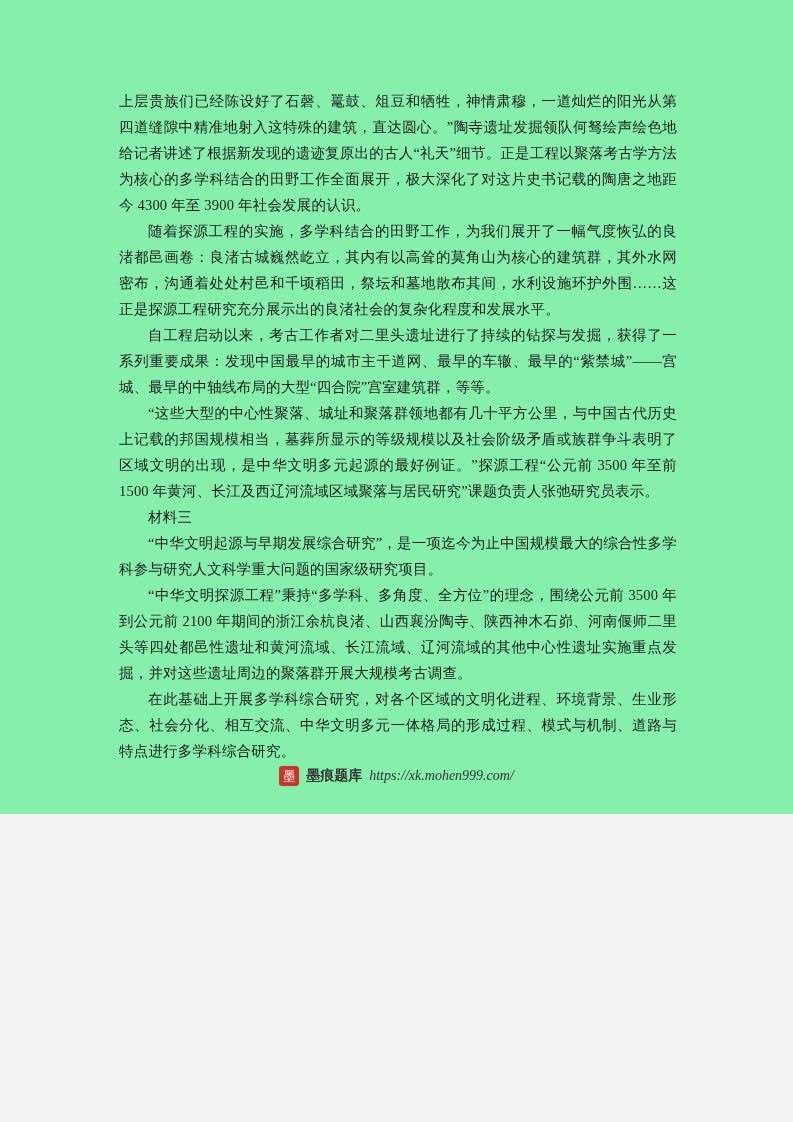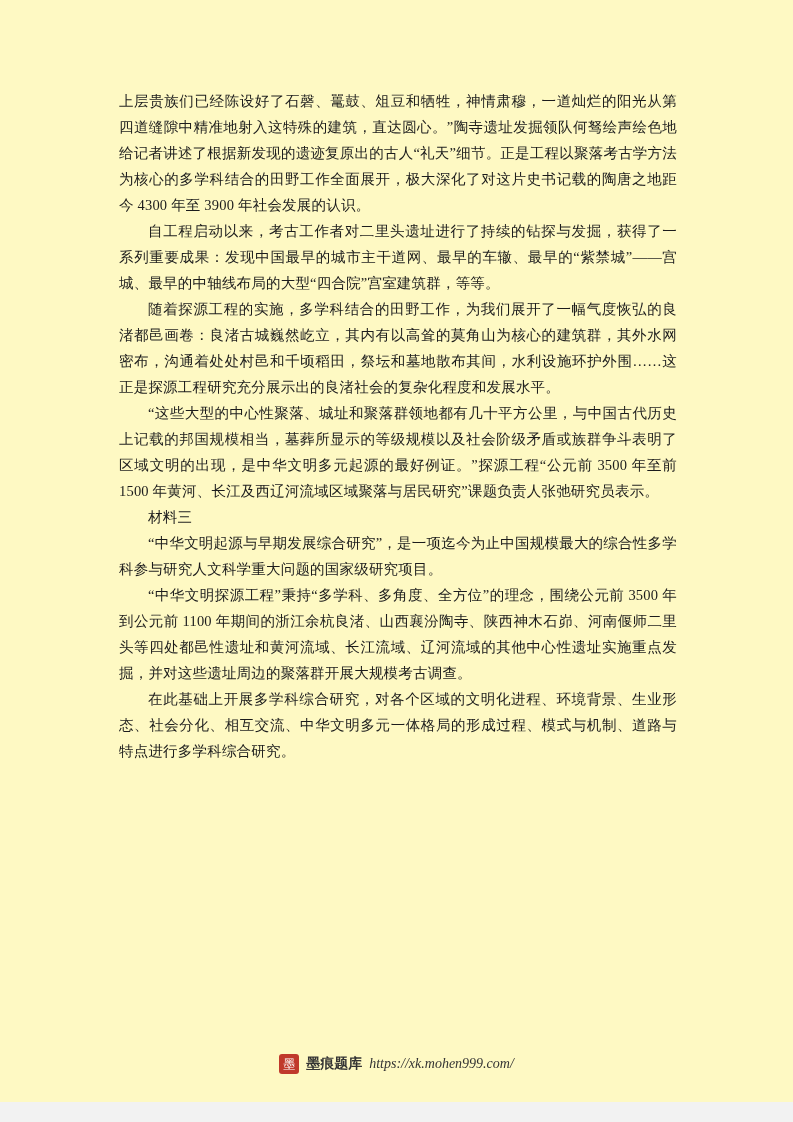--- a/index.html
+++ b/index.html
@@ -6,22 +6,22 @@
   html, body { margin: 0; padding: 0; }
   body {
     width: 793px;
     height: 1122px;
     background: #f2f2f2;
     font-family: "Liberation Serif", "DejaVu Serif", serif;
   }
   .page {
     position: relative;
     width: 793px;
-    height: 1102px;
-    background: #fef9c3;
+    height: 814px;
+    background: #86efac;
     overflow: hidden;
   }
   .content {
     position: absolute;
     left: 119px;
     top: 88px;
     width: 558px;
     color: #1c1c1c;
     font-size: 14.5px;
     line-height: 26px;
@@ -67,26 +67,26 @@
     text-decoration: none;
     font-style: italic;
   }
 </style>
 </head>
 <body>
 
 <div class="page">
   <div class="content">
     <p>上层贵族们已经陈设好了石磬、鼍鼓、俎豆和牺牲，神情肃穆，一道灿烂的阳光从第四道缝隙中精准地射入这特殊的建筑，直达圆心。”陶寺遗址发掘领队何驽绘声绘色地给记者讲述了根据新发现的遗迹复原出的古人“礼天”细节。正是工程以聚落考古学方法为核心的多学科结合的田野工作全面展开，极大深化了对这片史书记载的陶唐之地距今 4300 年至 3900 年社会发展的认识。</p>
+    <p class="indent">随着探源工程的实施，多学科结合的田野工作，为我们展开了一幅气度恢弘的良渚都邑画卷：良渚古城巍然屹立，其内有以高耸的莫角山为核心的建筑群，其外水网密布，沟通着处处村邑和千顷稻田，祭坛和墓地散布其间，水利设施环护外围……这正是探源工程研究充分展示出的良渚社会的复杂化程度和发展水平。</p>
     <p class="indent">自工程启动以来，考古工作者对二里头遗址进行了持续的钻探与发掘，获得了一系列重要成果：发现中国最早的城市主干道网、最早的车辙、最早的“紫禁城”——宫城、最早的中轴线布局的大型“四合院”宫室建筑群，等等。</p>
-    <p class="indent">随着探源工程的实施，多学科结合的田野工作，为我们展开了一幅气度恢弘的良渚都邑画卷：良渚古城巍然屹立，其内有以高耸的莫角山为核心的建筑群，其外水网密布，沟通着处处村邑和千顷稻田，祭坛和墓地散布其间，水利设施环护外围……这正是探源工程研究充分展示出的良渚社会的复杂化程度和发展水平。</p>
     <p class="indent">“这些大型的中心性聚落、城址和聚落群领地都有几十平方公里，与中国古代历史上记载的邦国规模相当，墓葬所显示的等级规模以及社会阶级矛盾或族群争斗表明了区域文明的出现，是中华文明多元起源的最好例证。”探源工程“公元前 3500 年至前 1500 年黄河、长江及西辽河流域区域聚落与居民研究”课题负责人张弛研究员表示。</p>
     <p class="indent">材料三</p>
     <p class="indent">“中华文明起源与早期发展综合研究”，是一项迄今为止中国规模最大的综合性多学科参与研究人文科学重大问题的国家级研究项目。</p>
-    <p class="indent">“中华文明探源工程”秉持“多学科、多角度、全方位”的理念，围绕公元前 3500 年到公元前 1100 年期间的浙江余杭良渚、山西襄汾陶寺、陕西神木石峁、河南偃师二里头等四处都邑性遗址和黄河流域、长江流域、辽河流域的其他中心性遗址实施重点发掘，并对这些遗址周边的聚落群开展大规模考古调查。</p>
+    <p class="indent">“中华文明探源工程”秉持“多学科、多角度、全方位”的理念，围绕公元前 3500 年到公元前 2100 年期间的浙江余杭良渚、山西襄汾陶寺、陕西神木石峁、河南偃师二里头等四处都邑性遗址和黄河流域、长江流域、辽河流域的其他中心性遗址实施重点发掘，并对这些遗址周边的聚落群开展大规模考古调查。</p>
     <p class="indent">在此基础上开展多学科综合研究，对各个区域的文明化进程、环境背景、生业形态、社会分化、相互交流、中华文明多元一体格局的形成过程、模式与机制、道路与特点进行多学科综合研究。</p>
   </div>
 
   <div class="footer">
     <span class="seal" id="seal" style="background: rgb(192, 57, 43);">墨</span>
     <span class="site-name">墨痕题库</span>
     <a class="site-url" href="#">https://xk.mohen999.com/</a>
   </div>
 </div>
 

